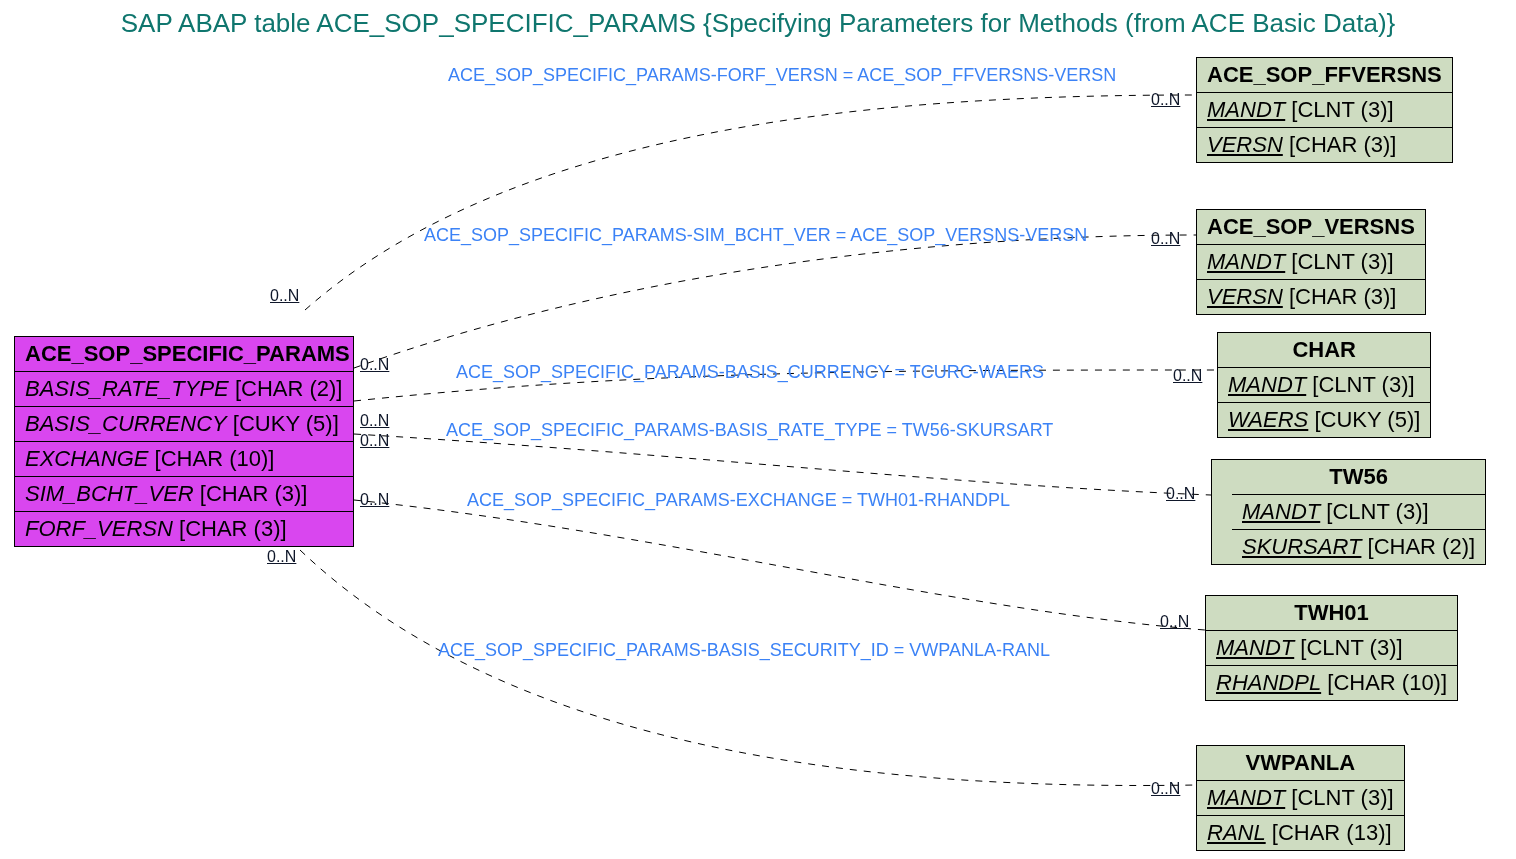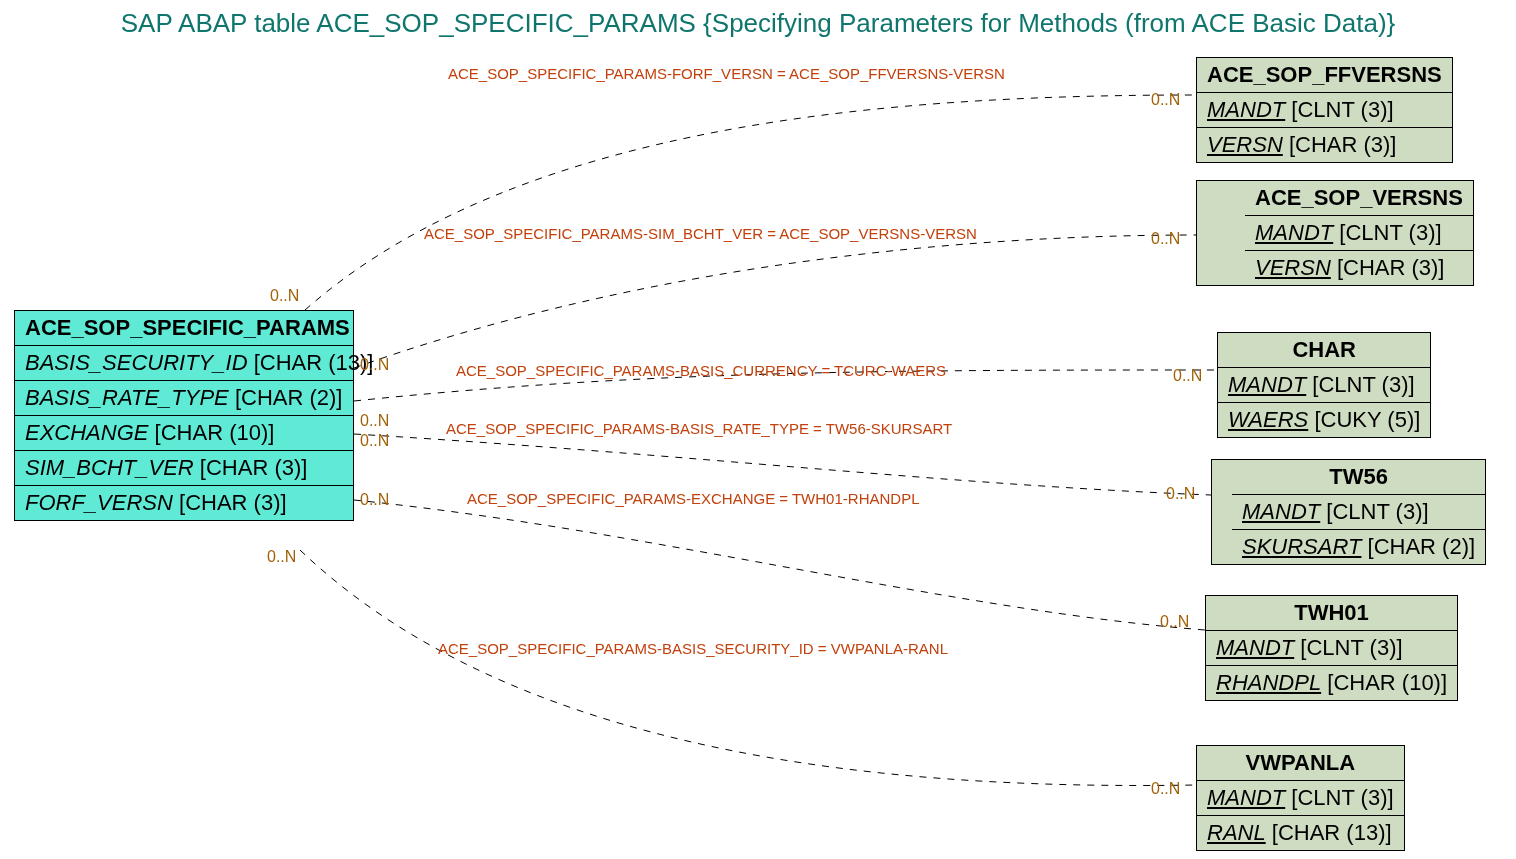--- a/index.html
+++ b/index.html
@@ -29,47 +29,48 @@
     width: 1516px;
     height: 859px;
     pointer-events: none;
   }
   .tbl {
     position: absolute;
     border: 1px solid #000;
     background: #cedcc1;
     font-size: 22px;
   }
-  .tbl.main { background: #5eead4; }
+  .tbl.main { background: #d946ef; margin-top: 26px; }
   .tbl .hdr {
     font-weight: bold;
     text-align: center;
     padding: 4px 10px;
     border-bottom: 1px solid #000;
     white-space: nowrap;
   }
   .tbl .row {
     padding: 4px 10px;
     border-bottom: 1px solid #000;
     white-space: nowrap;
   }
   .tbl .row:last-child { border-bottom: none; }
   .fld-name { font-style: italic; text-decoration: underline; }
   .tbl.main .fld-name { text-decoration: none; }
   .fld-type { font-style: normal; }
   .rel-label {
     position: absolute;
-    font-size: 15px;
-    color: #c2410c;
+    font-size: 18px;
+    color: #3b82f6;
     white-space: nowrap;
   }
   .card {
     position: absolute;
     font-size: 16px;
-    color: #a16207;
+    color: #0f172a;
+    text-decoration: underline;
   }
 </style>
 </head>
 <body>
 
 <div class="title">SAP ABAP table ACE_SOP_SPECIFIC_PARAMS {Specifying Parameters for Methods (from ACE Basic Data)}</div>
 
 <svg class="connectors">
 
   <path d="M 305 310 C 520 120, 900 95, 1196 95" stroke="#000" stroke-dasharray="7,7" fill="none"></path>
@@ -80,34 +81,34 @@
 
   <path d="M 354 434 C 700 455, 950 485, 1211 495" stroke="#000" stroke-dasharray="7,7" fill="none"></path>
 
   <path d="M 354 500 C 650 530, 950 610, 1205 630" stroke="#000" stroke-dasharray="7,7" fill="none"></path>
 
   <path d="M 300 550 C 520 760, 900 790, 1196 785" stroke="#000" stroke-dasharray="7,7" fill="none"></path>
 </svg>
 
 <div class="tbl main" style="left:14px; top:310px; width:340px;">
   <div class="hdr">ACE_SOP_SPECIFIC_PARAMS</div>
-  <div class="row"><span class="fld-name">BASIS_SECURITY_ID</span> <span class="fld-type">[CHAR (13)]</span></div>
   <div class="row"><span class="fld-name">BASIS_RATE_TYPE</span> <span class="fld-type">[CHAR (2)]</span></div>
+  <div class="row"><span class="fld-name">BASIS_CURRENCY</span> <span class="fld-type">[CUKY (5)]</span></div>
   <div class="row"><span class="fld-name">EXCHANGE</span> <span class="fld-type">[CHAR (10)]</span></div>
   <div class="row"><span class="fld-name">SIM_BCHT_VER</span> <span class="fld-type">[CHAR (3)]</span></div>
   <div class="row"><span class="fld-name">FORF_VERSN</span> <span class="fld-type">[CHAR (3)]</span></div>
 </div>
 
 <div class="tbl" style="left:1196px; top:57px;">
   <div class="hdr">ACE_SOP_FFVERSNS</div>
   <div class="row"><span class="fld-name">MANDT</span> <span class="fld-type">[CLNT (3)]</span></div>
   <div class="row"><span class="fld-name">VERSN</span> <span class="fld-type">[CHAR (3)]</span></div>
 </div>
 
-<div class="tbl" style="left:1196px; top:180px;padding-left:48px;">
+<div class="tbl" style="left:1196px; top:209px;">
   <div class="hdr">ACE_SOP_VERSNS</div>
   <div class="row"><span class="fld-name">MANDT</span> <span class="fld-type">[CLNT (3)]</span></div>
   <div class="row"><span class="fld-name">VERSN</span> <span class="fld-type">[CHAR (3)]</span></div>
 </div>
 
 <div class="tbl" style="left:1217px; top:332px;">
   <div class="hdr">CHAR</div>
   <div class="row"><span class="fld-name">MANDT</span> <span class="fld-type">[CLNT (3)]</span></div>
   <div class="row"><span class="fld-name">WAERS</span> <span class="fld-type">[CUKY (5)]</span></div>
 </div>

